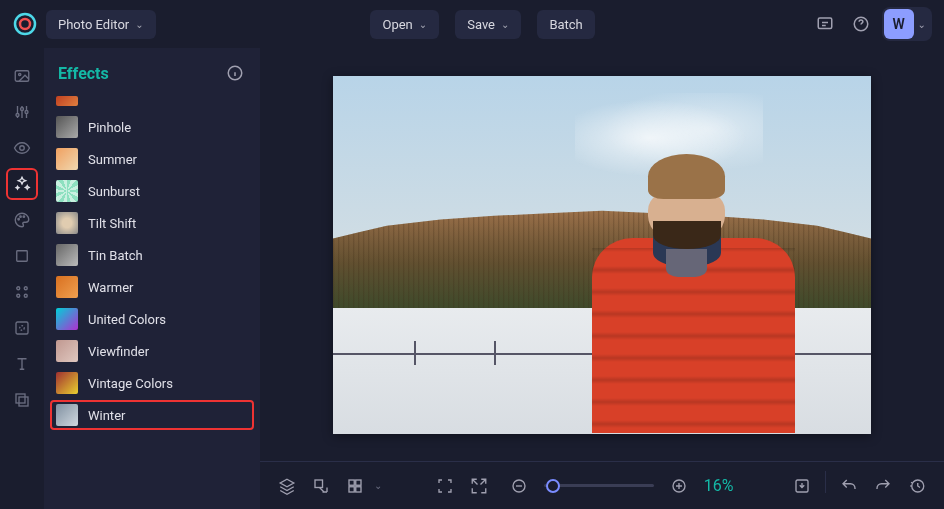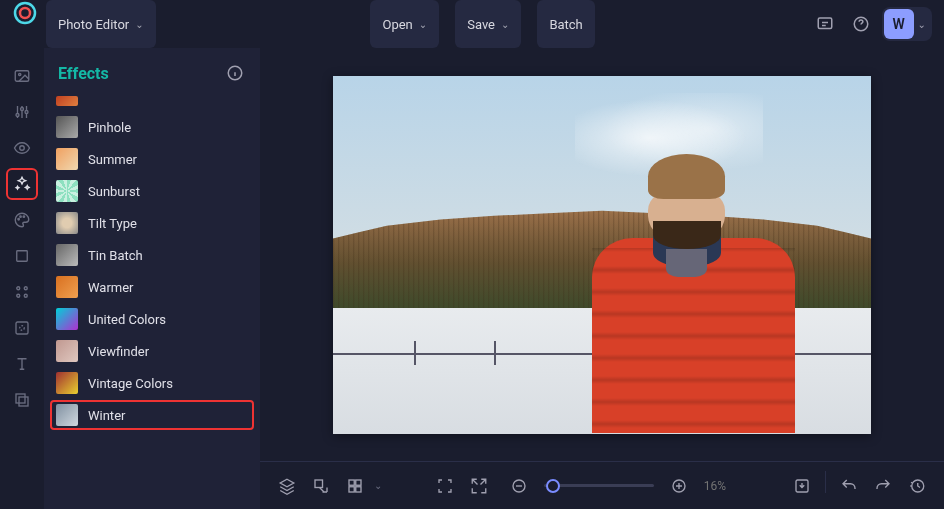--- a/index.html
+++ b/index.html
@@ -1,17 +1,17 @@
 <!DOCTYPE html>
 <html><head>
 <meta charset="utf-8">
 <style>
 *{box-sizing:border-box;margin:0;padding:0;font-family:-apple-system,BlinkMacSystemFont,"Segoe UI",Roboto,sans-serif}
 body{background:#1a1d2e;color:#e0e0e8;width:944px;height:509px;overflow:hidden;position:relative}
-.topbar{height:48px;background:#1a1d2e;display:flex;padding:0 12px;gap:8px}
+.topbar{height:48px;background:#1a1d2e;display:flex;align-items:center;padding:0 12px;gap:8px}
 .logo{width:26px;height:26px;display:flex;align-items:center;justify-content:center}
 .logo svg{width:24px;height:24px}
 .dropdown-btn{background:#252941;border:none;color:#d8d8e0;padding:7px 12px;border-radius:6px;font-size:13px;cursor:pointer;display:flex;align-items:center;gap:6px}
 .dropdown-btn .chev{font-size:10px;opacity:0.7}
 .topbar-center{flex:1;display:flex;justify-content:center;gap:16px}
 .topbar-right{display:flex;align-items:center;gap:6px}
 .icon-btn{width:30px;height:30px;background:transparent;border:none;color:#a0a0b0;cursor:pointer;display:flex;align-items:center;justify-content:center;border-radius:6px}
 .avatar{width:30px;height:30px;background:#8c9dff;border-radius:6px;display:flex;align-items:center;justify-content:center;font-weight:600;color:#1a1d2e;font-size:14px}
 .avatar-wrap{display:flex;align-items:center;gap:4px;background:#252941;padding:2px 6px 2px 2px;border-radius:8px}
 .main{display:flex;height:calc(100% - 48px)}
@@ -47,21 +47,21 @@
 .beard{position:absolute;top:24%;left:32%;width:30%;height:10%;background:#3a2818;border-radius:0 0 50% 50%}
 .jacket{position:absolute;top:30%;left:5%;width:90%;height:70%;background:#d84028;border-radius:20% 20% 0 0}
 .jacket::before{content:"";position:absolute;inset:5% 0 0 0;background:repeating-linear-gradient(180deg,rgba(0,0,0,0.15) 0px,transparent 4px,transparent 18px,rgba(0,0,0,0.15) 22px)}
 .collar{position:absolute;top:28%;left:32%;width:30%;height:12%;background:#2a3855;border-radius:0 0 40% 40%}
 .shirt{position:absolute;top:34%;left:38%;width:18%;height:10%;background:#667;border-radius:0 0 30% 30%}
 .bottombar{height:48px;background:#1a1d2e;display:flex;align-items:center;padding:0 12px;gap:10px;border-top:1px solid #2a2e48}
 .bottombar .spacer{flex:1}
 .zoom-slider{display:flex;align-items:center;gap:10px}
 .slider{width:110px;height:3px;background:#3a3d55;border-radius:2px;position:relative}
 .slider-thumb{position:absolute;left:8%;top:50%;transform:translate(-50%,-50%);width:14px;height:14px;border:2px solid #7a8cff;border-radius:50%;background:#1a1d2e}
-.zoom-val{font-size:12px;color:#737373;min-width:36px}
+.zoom-val{font-size:16px;color:#14b8a6;min-width:36px}
 .toolgroup{display:flex;gap:4px}
 .divider{width:1px;height:22px;background:#2a2e48;margin:0 4px}
 svg{width:18px;height:18px}
 </style>
 </head>
 <body>
 
 <div class="topbar">
   <div class="logo">
     <svg viewBox="0 0 24 24">
@@ -197,21 +197,21 @@
         <div class="effect-item">
           <div class="effect-thumb" style="background: linear-gradient(135deg, rgb(240, 160, 96), rgb(240, 216, 176));"></div>
           <span class="effect-label">Summer</span>
         </div>
         <div class="effect-item">
           <div class="effect-thumb" style="background: repeating-conic-gradient(rgb(141, 224, 192) 0deg, rgb(141, 224, 192) 20deg, rgb(200, 240, 224) 20deg, rgb(200, 240, 224) 40deg);"></div>
           <span class="effect-label">Sunburst</span>
         </div>
         <div class="effect-item">
           <div class="effect-thumb" style="background: radial-gradient(circle, rgb(224, 204, 176) 30%, rgb(136, 136, 136) 100%);"></div>
-          <span class="effect-label">Tilt Type</span>
+          <span class="effect-label">Tilt Shift</span>
         </div>
         <div class="effect-item">
           <div class="effect-thumb" style="background: linear-gradient(135deg, rgb(102, 102, 102), rgb(187, 187, 187));"></div>
           <span class="effect-label">Tin Batch</span>
         </div>
         <div class="effect-item">
           <div class="effect-thumb" style="background: linear-gradient(135deg, rgb(216, 112, 32), rgb(240, 160, 80));"></div>
           <span class="effect-label">Warmer</span>
         </div>
         <div class="effect-item">

